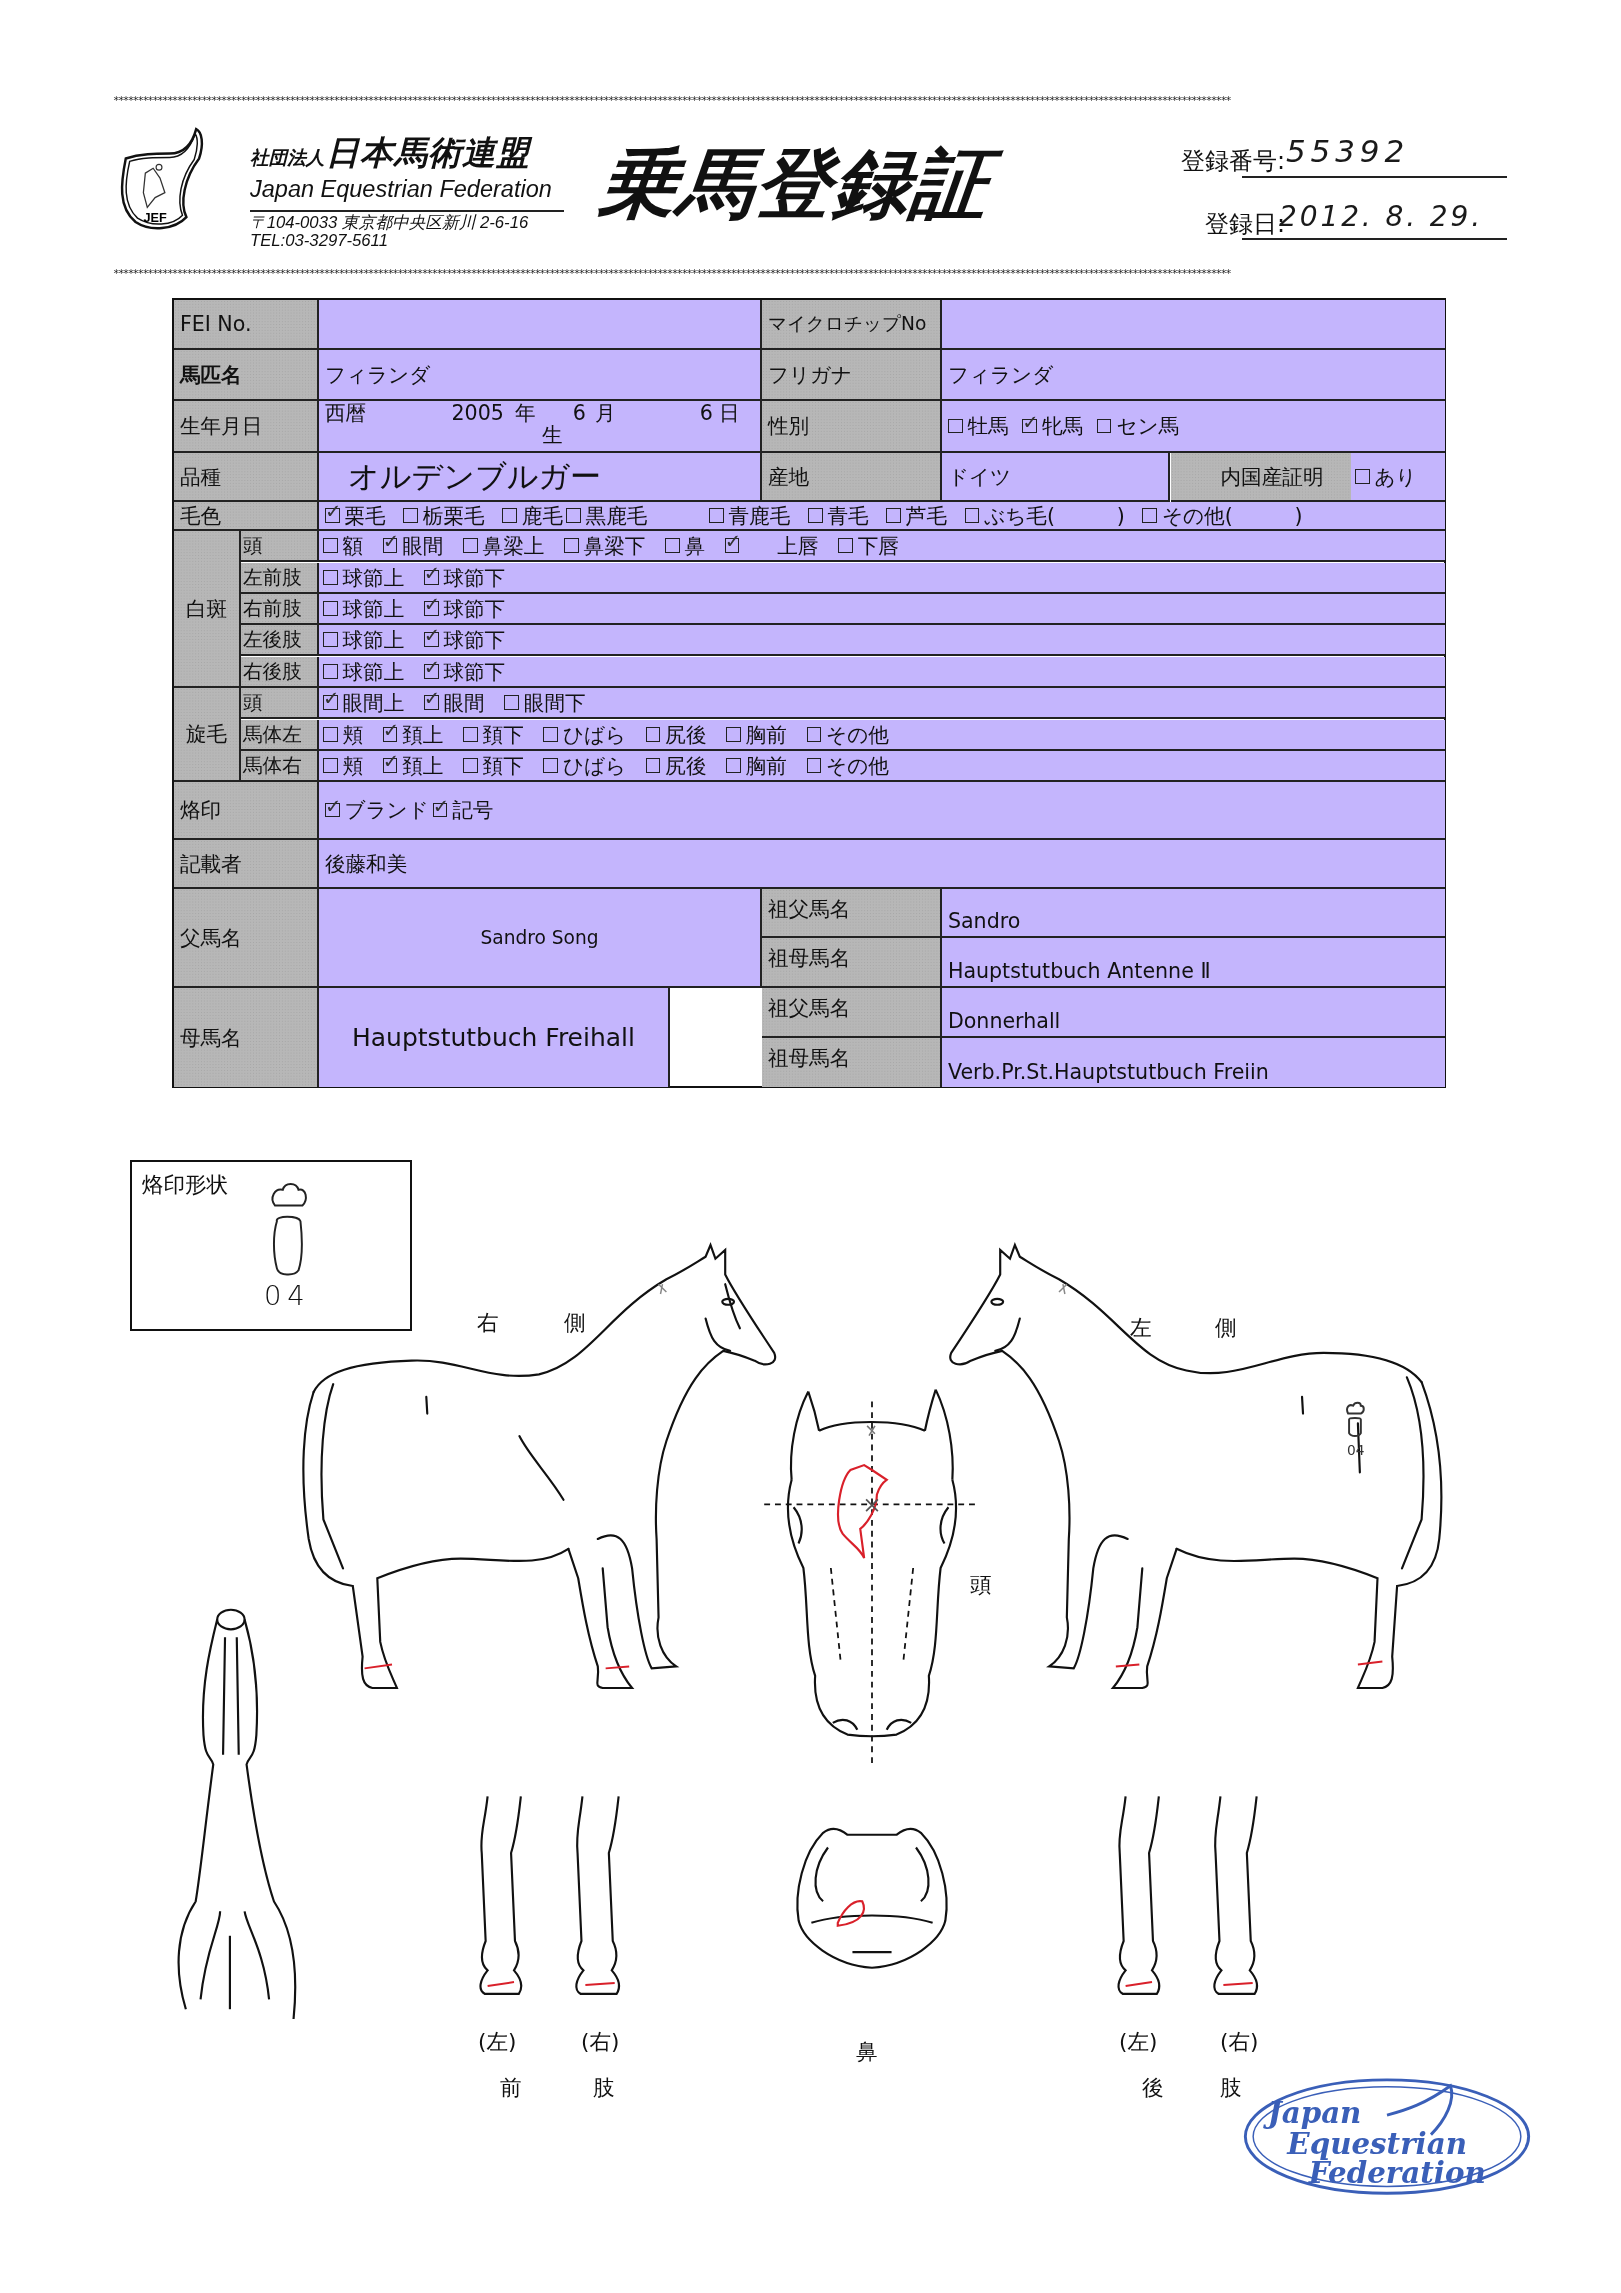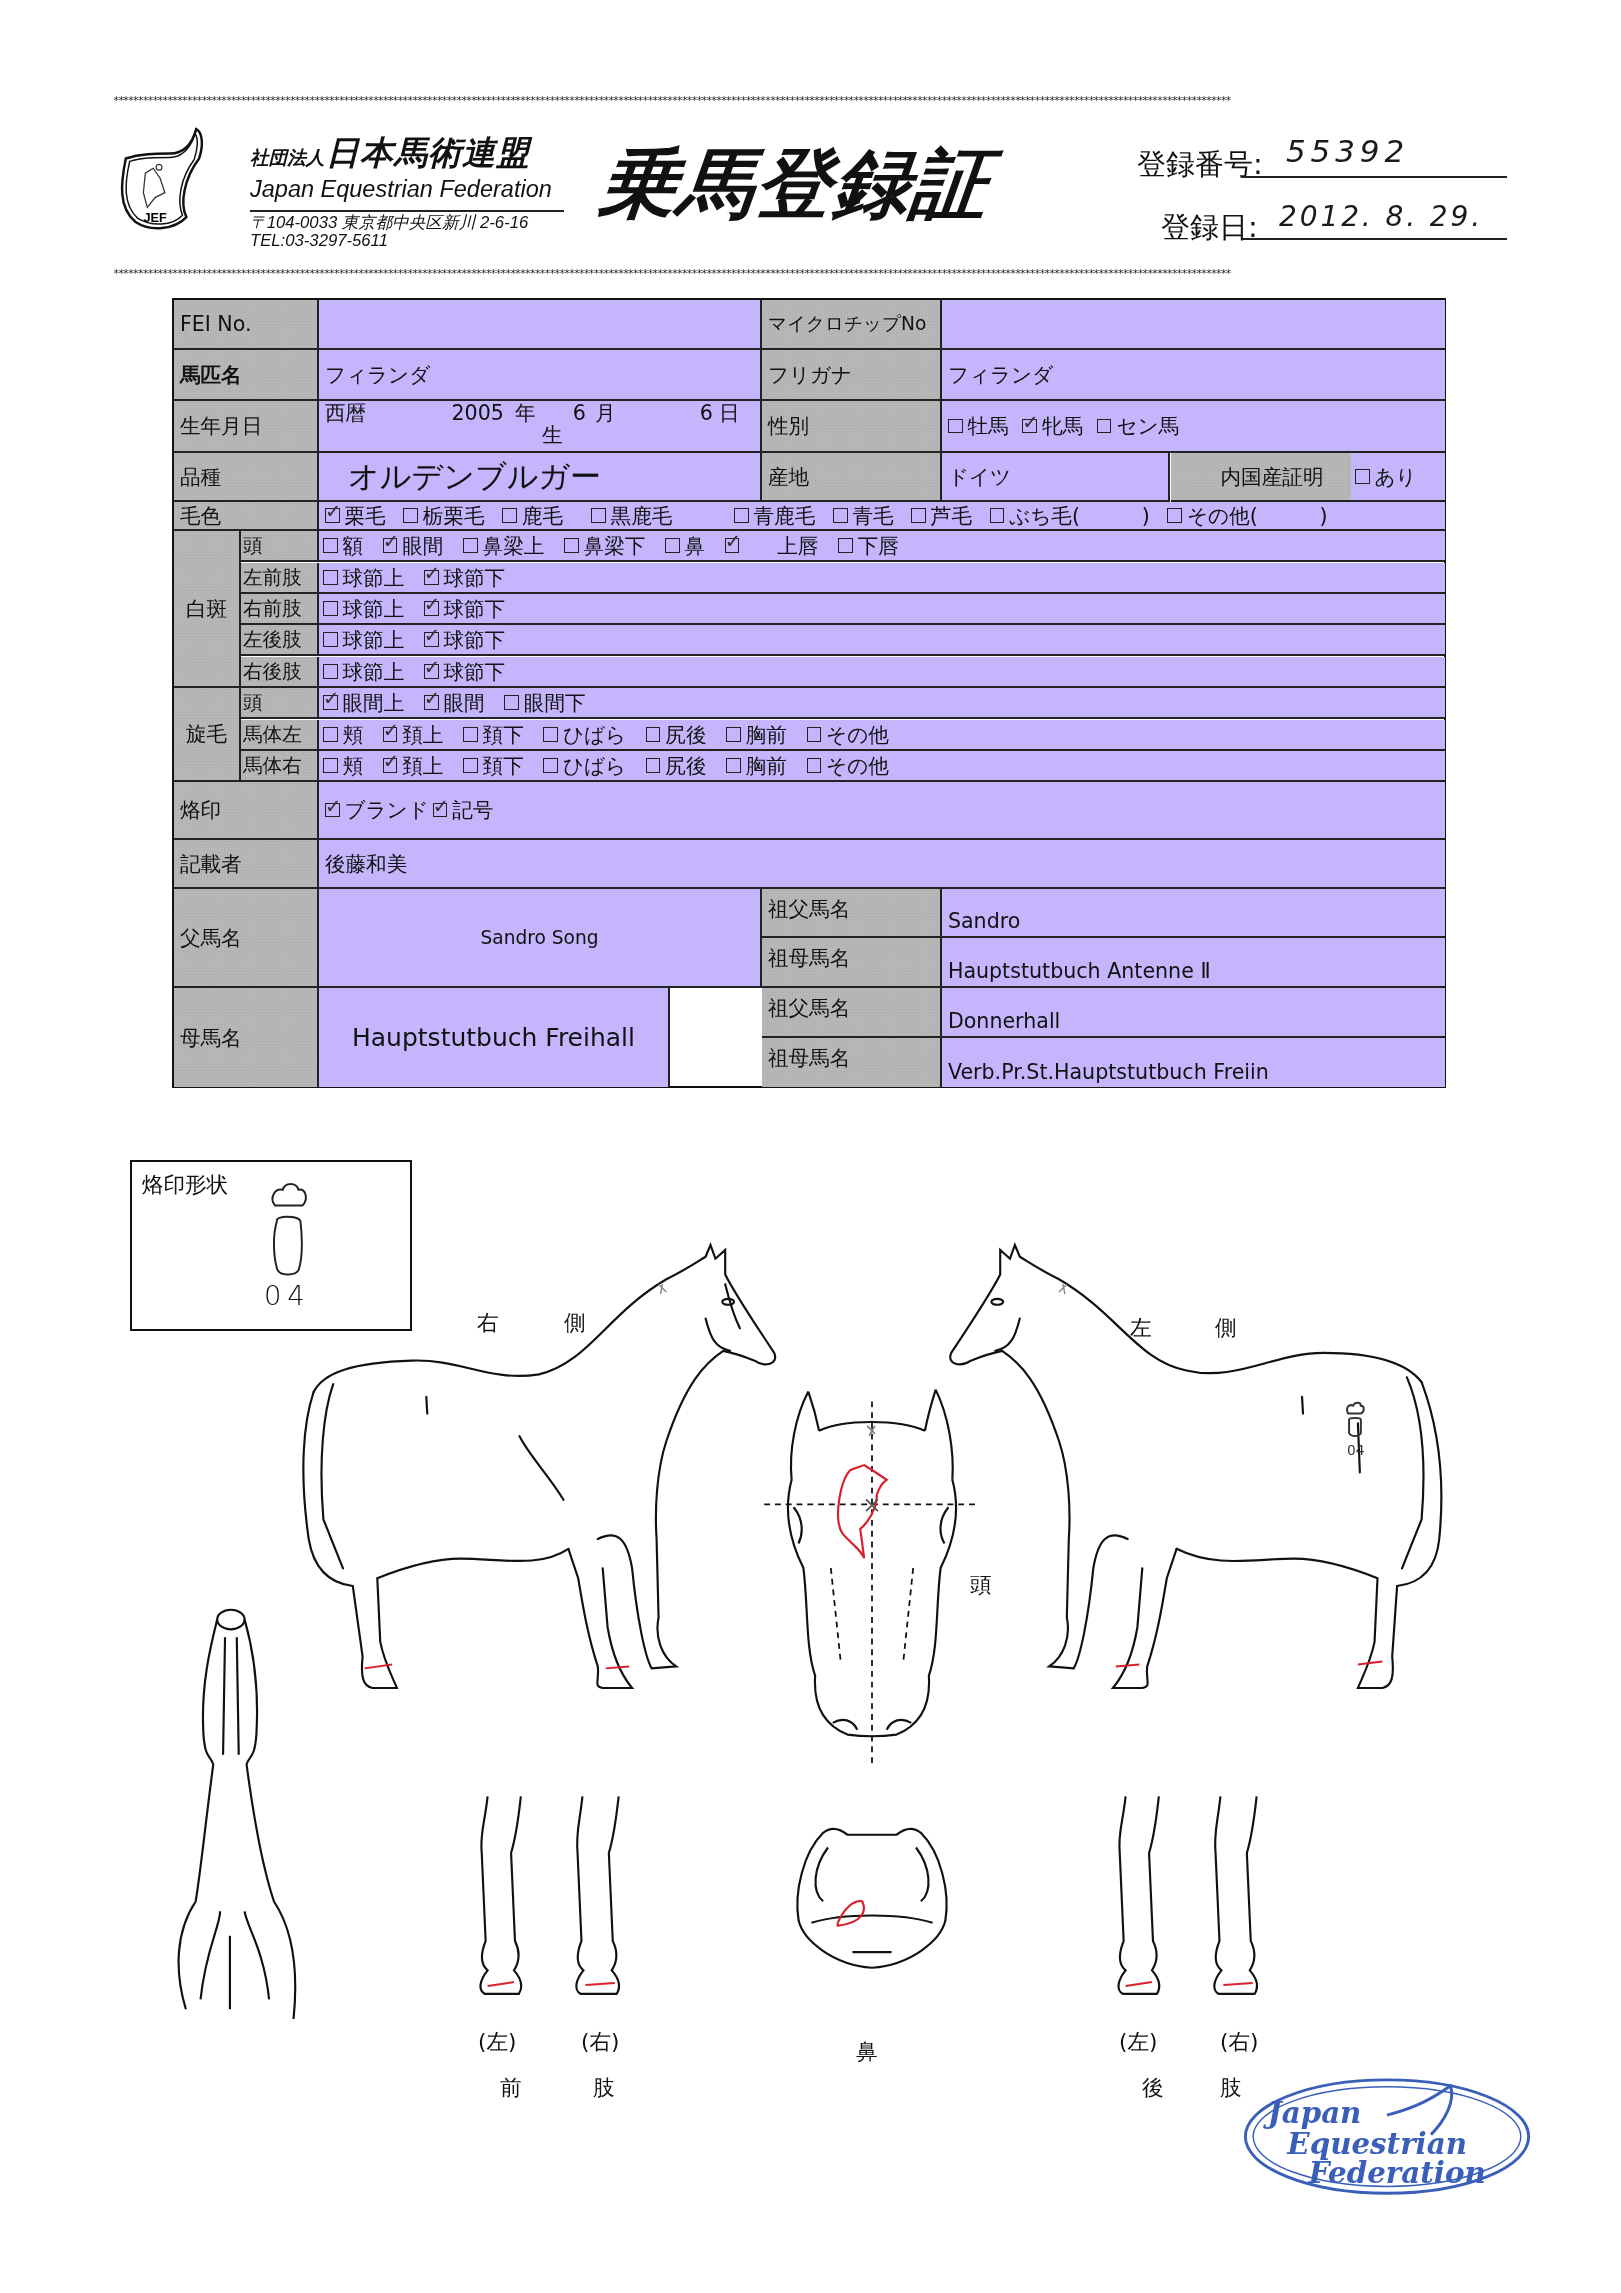--- a/index.html
+++ b/index.html
@@ -10,21 +10,21 @@
 
   
   .logo { position: absolute; left: 116px; top: 124px; width: 88px; height: 110px; }
   .org-jp-small { position: absolute; left: 250px; top: 145px; font-size: 18.6px; font-style: italic; font-weight: bold; }
   .org-jp { position: absolute; left: 326px; top: 131px; font-size: 33px; font-style: italic; font-weight: bold; letter-spacing: 1px; }
   .org-en { position: absolute; left: 250px; top: 176px; font-size: 23.5px; font-style: italic; font-family: "Liberation Sans", sans-serif; }
   .org-rule { position: absolute; left: 250px; top: 210px; width: 314px; border-top: 2px solid #222; }
   .org-addr { position: absolute; left: 250px; top: 214px; font-size: 16.7px; font-style: italic; line-height: 17.6px; font-family: "Liberation Sans", sans-serif; }
   .doc-title { position: absolute; left: 600px; top: 143px; font-size: 76px; font-weight: bold; font-style: italic; letter-spacing: 2px; line-height: 82px; transform: skewX(-6deg); }
 
-  .reg-label { position: absolute; font-size: 29px; }
+  .reg-label { position: absolute; font-size: 24px; margin-left: 44px; }
   .reg-value { position: absolute; font-size: 31px; font-family: "DejaVu Sans", sans-serif; font-weight: 300; letter-spacing: 4.9px; font-style: italic; color: #1a1a1a; }
   .reg-line { position: absolute; border-top: 2px solid #222; width: 265px; }
 
   
   .tbl { position: absolute; left: 172px; top: 298px; width: 1274px; border: 2.9px solid #111; }
   .cell { position: absolute; border-right: 2px solid #222; border-bottom: 2px solid #222; font-size: 20.6px; display: flex; align-items: center; padding-left: 5.9px; white-space: nowrap; overflow: hidden; }
   .lbl { background: #b7b7b7; background-image: radial-gradient(#a6a6a6 0.6px, transparent 0.8px); background-size: 2.9px 2.9px; }
   .val { background: #c4b5fd; }
   .center { justify-content: center; padding-left: 0; }
   .opt { display: inline-flex; align-items: center; margin-right: 13.7px; }
@@ -127,21 +127,21 @@
   <div class="cell lbl" style="left:0; top:202px; width:145px; height:29px;">毛色</div>
   <div class="cell val" id="coat-row" style="left:145px; top:202px; width:1126px; height:29px; border-right:none;">
       <span class="opt" style="margin-right: 17.6px;">
         <span class="cb on"></span>
         <span>栗毛</span>
       </span>
       <span class="opt" style="margin-right: 17.6px;">
         <span class="cb"></span>
         <span>栃栗毛</span>
       </span>
-      <span class="opt" style="margin-right: 28px; font-family: Liberation Serif, serif;">
+      <span class="opt" style="margin-right: 3px; font-family: Liberation Serif, serif;">
         <span class="cb"></span>
         <span>鹿毛</span>
       </span>
       <span class="opt" style="margin-right: 17.6px;">
         <span class="cb"></span>
         <span>黒鹿毛</span>
       </span>
       <span class="opt" style="margin-right: 17.6px; padding-left: 44px;">
         <span class="cb"></span>
         <span>青鹿毛</span>

